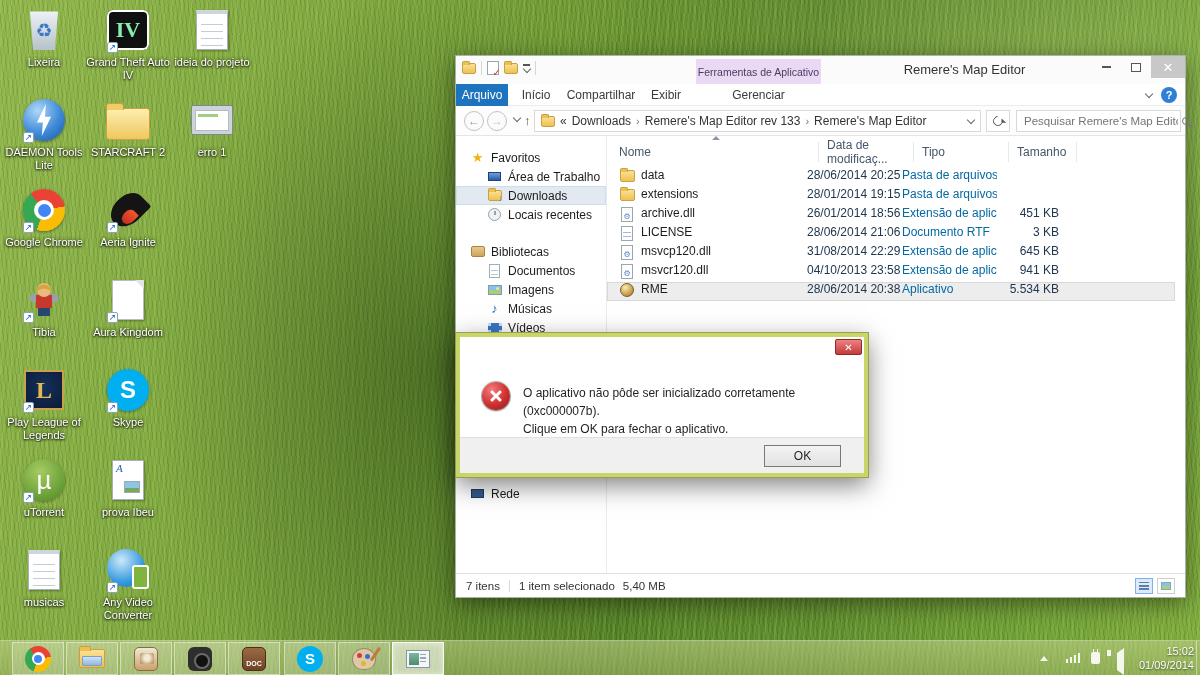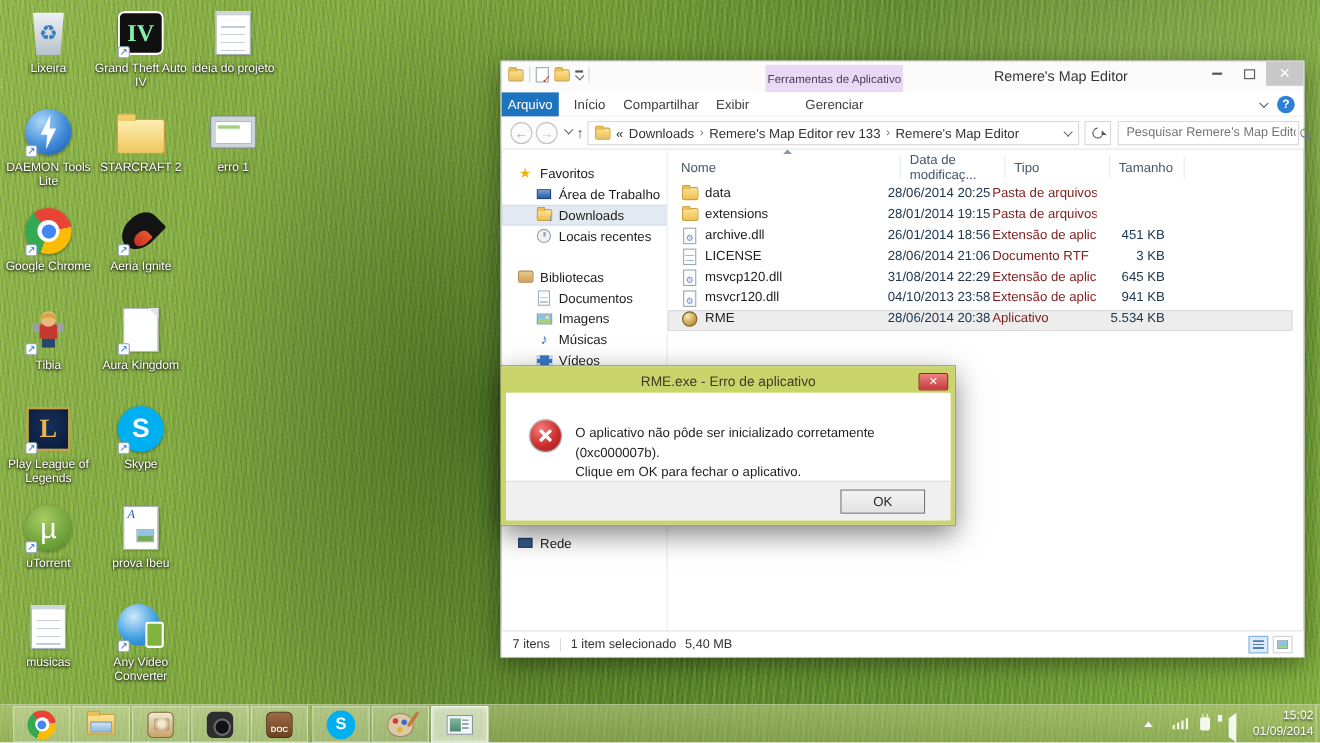--- a/index.html
+++ b/index.html
@@ -120,21 +120,21 @@
   .fhead { position:absolute; left:0; top:6px; right:0; height:20px; display:flex; padding-left:12px; color:#44576b; font-size:12px; }
   .fh { display:flex; align-items:center; padding-left:8px; border-right:1px solid #e4e9ee; height:20px; cursor:pointer; }
   .fh.c-name { width:200px; padding-left:0; }
   .fh.c-date { width:95px; } .fh.c-type { width:95px; } .fh.c-size { width:68px; }
   .sortcaret { position:absolute; left:105px; top:0; width:0; height:0; border-style:solid; border-width:0 4px 4px 4px; border-color:transparent transparent #8a98a6 transparent; }
   .frows { position:absolute; left:0; top:32px; right:10px; }
   .frow { display:flex; align-items:flex-start; height:19px; padding-left:12px; cursor:pointer; }
   .frow.sel { background:#ededed; box-shadow:0 0 0 1px #d8d8d8 inset; }
   .fic { width:16px; height:16px; margin-right:6px; flex:none; display:flex; align-items:center; justify-content:center; }
   .fname { width:166px; white-space:nowrap; overflow:hidden; }
-  .fdate { width:95px; color:#20384f; } .ftype { width:95px; color:#7f1d1d; white-space:nowrap; overflow:hidden; }
+  .fdate { width:95px; color:#20384f; } .ftype { width:95px; color:#0369a1; white-space:nowrap; overflow:hidden; }
   .fsize { width:62px; text-align:right; color:#20384f; }
   .fi-folder { width:15px; height:12px; background:linear-gradient(#fbe294,#eec052); border:1px solid #c9a143; border-radius:2px; position:relative; }
   .fi-folder::before { content:""; position:absolute; top:-3px; left:-1px; width:6px; height:3px; background:#eec052; border:1px solid #c9a143; border-bottom:none; border-radius:2px 2px 0 0; }
   .fi-dll { width:12px; height:15px; background:#fdfdfd; border:1px solid #9aa7b0; display:flex; align-items:flex-end; justify-content:center; color:#5f86c9; font-size:8px; line-height:8px; }
   .fi-rtf { width:12px; height:15px; background:#fff; border:1px solid #9aa7b0; background-image:repeating-linear-gradient(180deg, transparent 0 3px, #9cb8e8 3px 4px); background-size:8px 100%; background-repeat:no-repeat; background-position:1px 2px; }
   .fi-app { width:14px; height:14px; border-radius:50%; background:radial-gradient(circle at 35% 30%, #f7ecb0, #c79a4a 65%, #8f6a2c); border:1px solid #7c5c26; }
 
   .statusbar { position:absolute; left:0; bottom:0; right:0; height:24px; border-top:1px solid #e0e0e0; background:#fff; display:flex; align-items:center; padding:0 10px; font-size:11.5px; color:#333; }
   .st-sep { width:1px; height:12px; background:#d9d9d9; margin:0 9px; }
   .viewbtns { margin-left:auto; display:flex; gap:4px; }
@@ -523,23 +523,20 @@
             <span class="vb-details"></span>
           </div>
         <div class="vbtn">
             <span class="vb-thumb"></span>
           </div>
       </div>
     </div>
   </div>
 
   <div id="dialog">
-    <div class="dtitle">
-        <span>RME.exe - Erro de aplicativo</span>
-      </div>
     <div class="dclose">✕</div>
     <div class="dbody">
       <div class="erricon"></div>
       <div class="dmsg">
         <div>O aplicativo não pôde ser inicializado corretamente (0xc000007b).</div>
         <div>Clique em OK para fechar o aplicativo.</div>
       </div>
     </div>
     <div class="dfoot">
       <div class="okbtn">OK</div>

